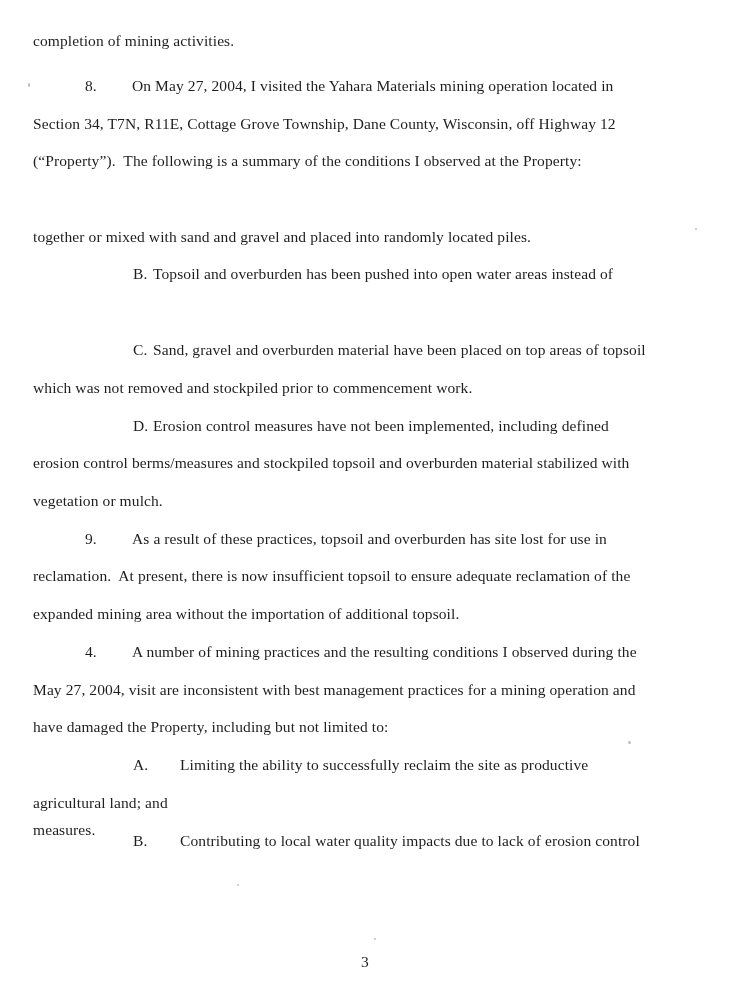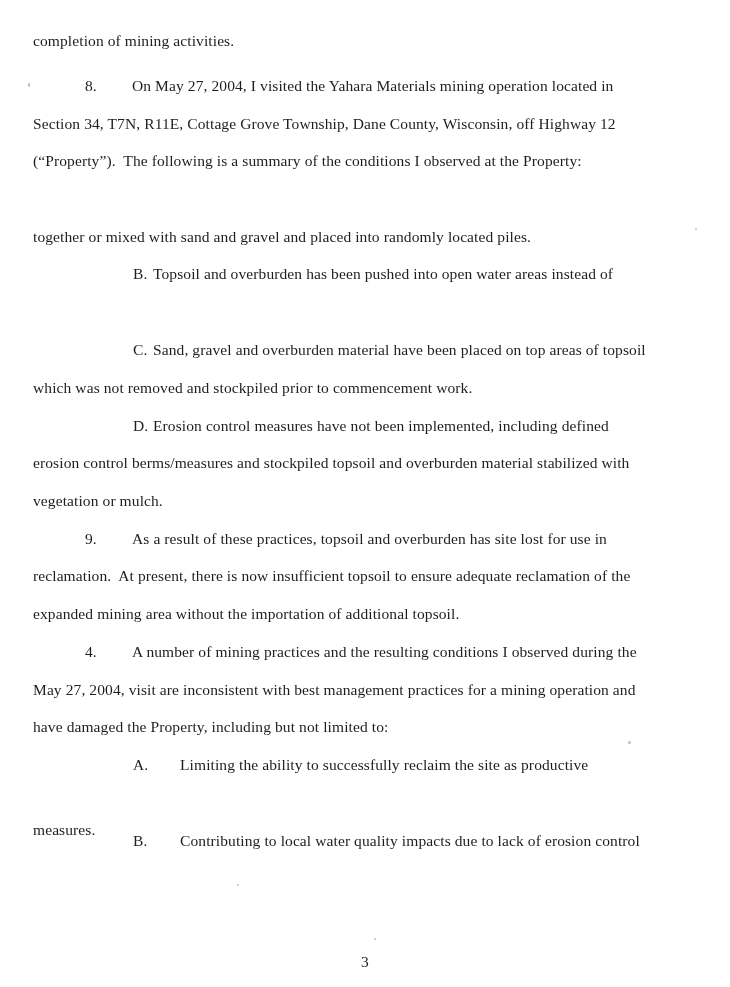--- a/index.html
+++ b/index.html
@@ -87,20 +87,21 @@
   <div class="line flush" style="top:604px"><span class="txt">expanded mining area without the importation of additional topsoil.</span></div>
 
   <div class="line para" style="top:642px"><span class="num">4.</span><span class="txt">A number of mining practices and the resulting conditions I observed during the</span></div>
 
   <div class="line flush" style="top:680px"><span class="txt">May 27, 2004, visit are inconsistent with best management practices for a mining operation and</span></div>
 
   <div class="line flush" style="top:717px"><span class="txt">have damaged the Property, including but not limited to:</span></div>
 
   <div class="line subtab" style="top:755px"><span class="num">A.</span><span class="txt">Limiting the ability to successfully reclaim the site as productive</span></div>
 
+  <div class="line flush" style="top:793px"><span class="txt">agricultural land; and</span></div>
 
   <div class="line subtab" style="top:831px"><span class="num">B.</span><span class="txt">Contributing to local water quality impacts due to lack of erosion control</span></div>
 
   <div class="line flush" style="top:820px"><span class="txt">measures.</span></div>
 
   <div class="page-num">3</div>
 
   <div class="speck" style="top:741px; left:628px; width:3px; height:3px;"></div>
   <div class="speck" style="top:884px; left:237px; width:2px; height:2px;"></div>
   <div class="speck" style="top:938px; left:374px; width:2px; height:2px;"></div>

